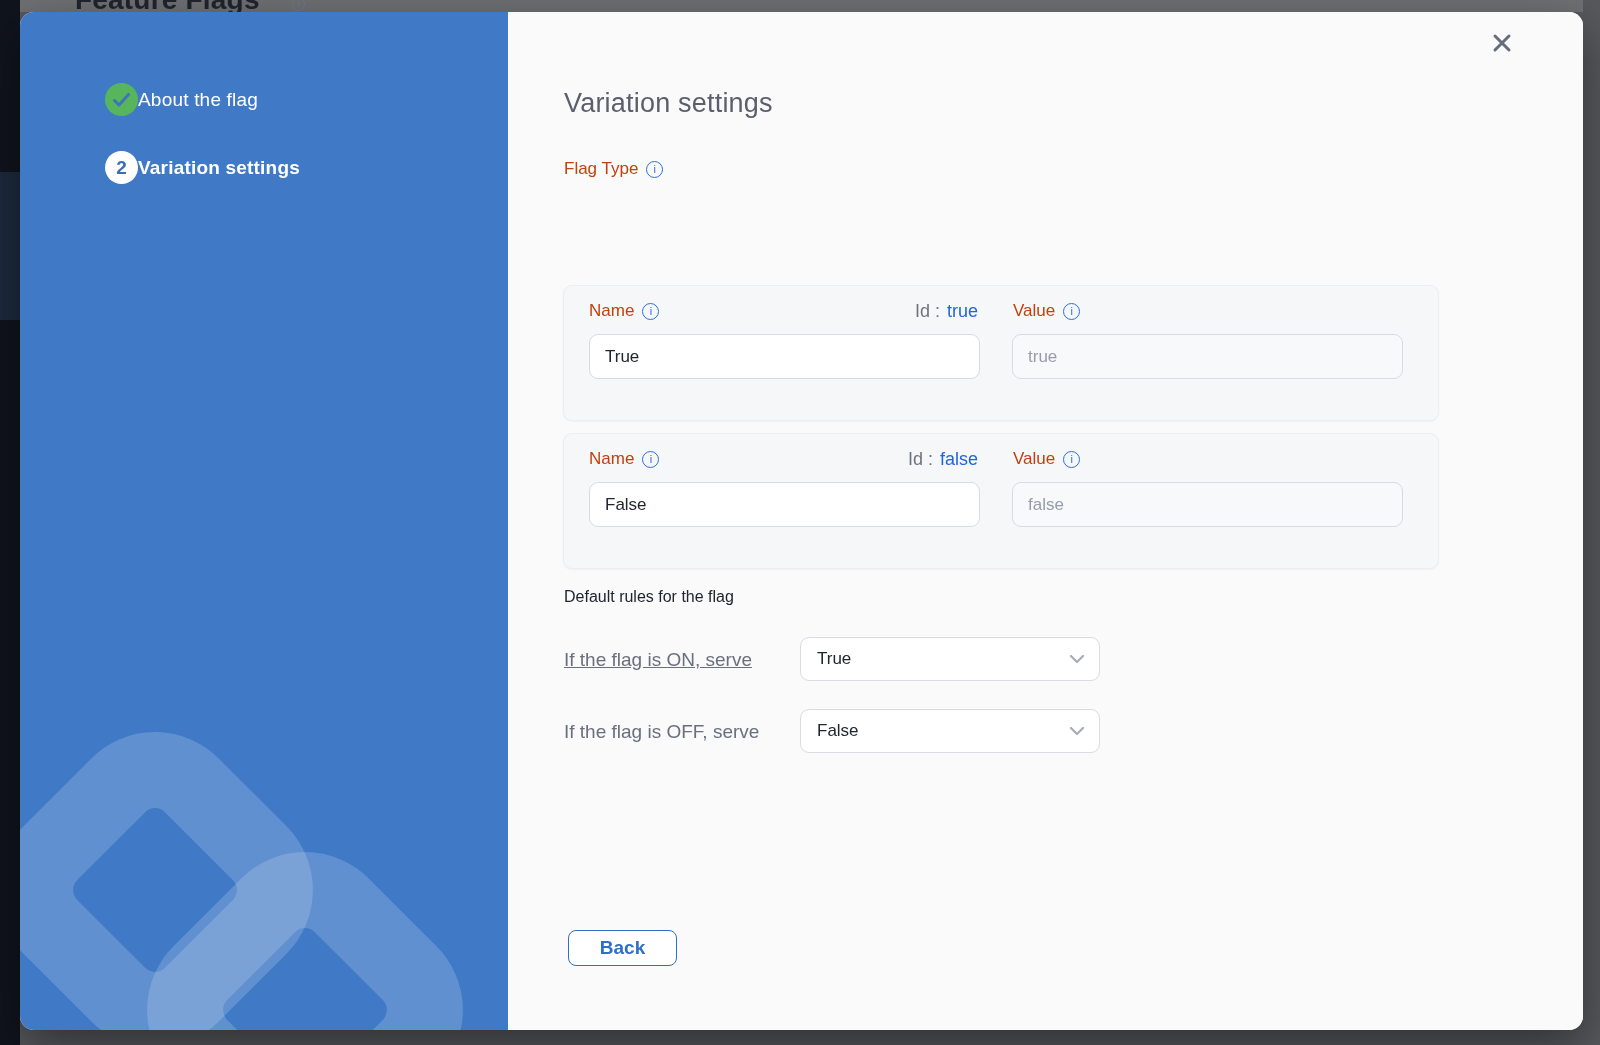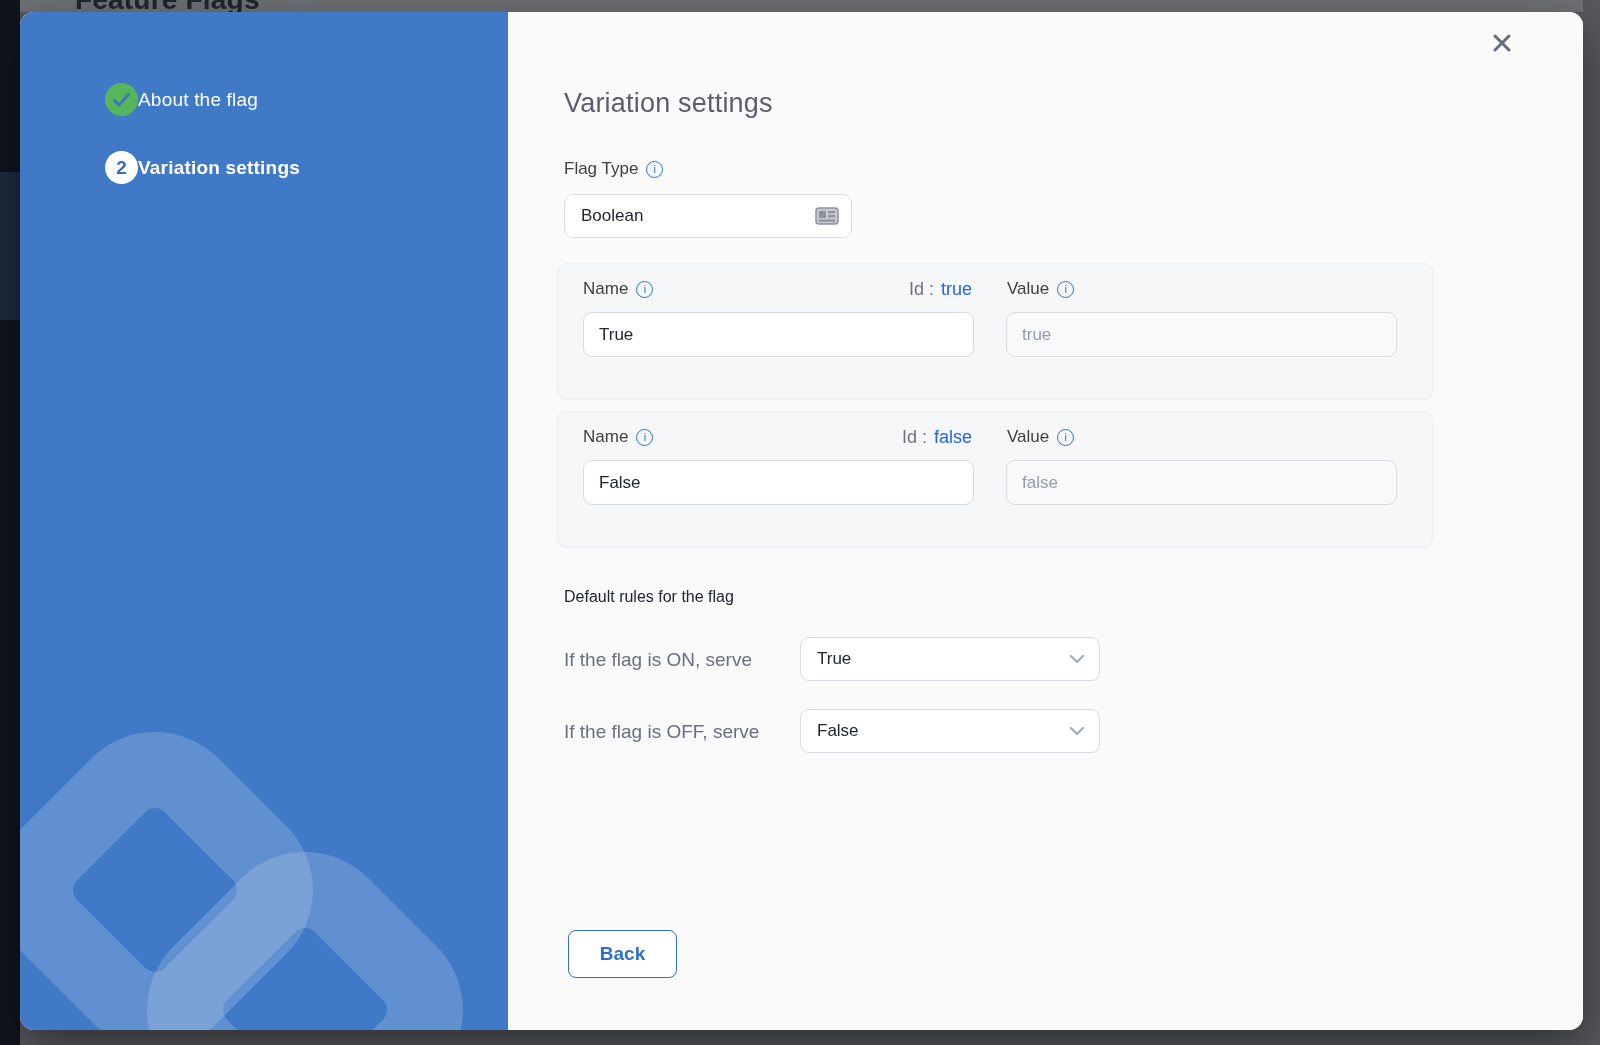--- a/index.html
+++ b/index.html
@@ -66,39 +66,40 @@
     position:absolute; left:976px; top:13px; width:36px; height:36px;
     background:none; border:none; cursor:pointer;
     display:flex; align-items:center; justify-content:center;
   }
   .panel-heading {
     position:absolute; left:56px; top:76px;
     font-size:27px; font-weight:400; color:#5B5F6D; letter-spacing:.2px;
   }
   .label-row { position:absolute; display:flex; align-items:center; gap:8px; }
   .flagtype-row { left:56px; top:147px; }
-  .field-label { font-size:17px; font-weight:500; color:#404040; }
+  .field-label { font-size:17px; font-weight:500; color:#c2410c; }
   .info-badge {
     width:17px; height:17px; border:1.5px solid #2A6FE0; border-radius:50%;
     color:#2A6FE0; font-size:11px; line-height:14px; text-align:center;
     font-style:normal; flex:none; display:inline-block;
   }
   .flagtype-select {
     position:absolute; left:56px; top:182px; width:288px; height:44px;
     background:#FFFFFF; border:1px solid #D9DCE3; border-radius:9px;
     display:flex; align-items:center; padding:0 12px 0 16px; cursor:pointer;
     color:#22262F; font-size:17px;
   }
   .flagtype-select .grow { flex:1; }
 
   
   .vcard {
-    position:absolute; left:49px; width:876px; height:136px;
+    position:absolute; left:55px; width:876px; height:136px;
     background:#F6F7F9; border:1px solid #ECEEF2; border-radius:9px;
     box-shadow:0 1px 2px rgba(30,35,50,.04);
+    margin-top:22px;
   }
   .vcard-1 { top:251px; }
   .vcard-2 { top:399px; }
   .vcard .name-label { position:absolute; left:25px; top:15px; }
   .vcard .value-label { position:absolute; left:449px; top:15px; }
   .vcard .id-group {
     position:absolute; right:460px; top:15px;
     font-size:18px; display:flex; gap:7px; align-items:flex-start;
   }
   .id-label { color:#6E7380; font-weight:500; }
@@ -111,35 +112,35 @@
   .vcard .name-input { left:25px; background:#FFFFFF; }
   .vcard .value-input { left:448px; background:#F8F9FB; color:#969CAB; }
   .vcard .value-input::placeholder { color:#969CAB; opacity:1; }
 
   
   .rules-heading {
     position:absolute; left:56px; top:576px;
     font-size:16px; font-weight:500; color:#20252F;
   }
   .rule-label { position:absolute; left:56px; font-size:19px; color:#6A6F7E; }
-  .rule-label-on  { top:637px; }
+  .rule-label-on  { top:637px;text-decoration:underline; }
   .rule-label-off { top:709px; }
   .rule-select {
     position:absolute; left:292px; width:300px; height:44px;
     background:#FFFFFF; border:1px solid #D9DCE3; border-radius:9px;
     display:flex; align-items:center; padding:0 14px 0 16px; cursor:pointer;
     color:#22262F; font-size:17px;
   }
   .rule-select .grow { flex:1; }
   .select-on  { top:625px; }
   .select-off { top:697px; }
 
   
   .btn {
-    position:absolute; top:918px; height:48px; border-radius:8px;
+    position:absolute; top:918px; height:36px; border-radius:8px;
     font-family:inherit; font-size:19px; font-weight:700; cursor:pointer;
     display:flex; align-items:center; justify-content:center;
   }
   .btn-back {
     left:60px; width:109px; background:#FFFFFF;
     border:1.5px solid #2E6FC8; color:#2E6FC8;
   }
   .btn-save {
     left:182px; width:222px; background:#2E73CC;
     border:none; color:#FFFFFF; letter-spacing:.2px;
@@ -190,30 +191,20 @@
         <path d="M4 4 L18 18 M18 4 L4 18" stroke="#666C7C" stroke-width="3" stroke-linecap="round"></path>
       </svg>
     </button>
 
     <h1 class="panel-heading">Variation settings</h1>
 
     <div class="label-row flagtype-row">
       <span class="field-label">Flag Type</span>
       <span class="info-badge">i</span>
     </div>
-    <div class="flagtype-select">
-      <span class="grow">Boolean</span>
-      <svg width="24" height="20" viewBox="0 0 24 20">
-        <rect x="1" y="2" width="22" height="16" rx="3" fill="#C6C9D1" stroke="#8E939E" stroke-width="1.5"></rect>
-        <rect x="4" y="5" width="7" height="7" fill="#8E939E"></rect>
-        <rect x="13" y="5" width="7" height="2.2" fill="#8E939E"></rect>
-        <rect x="13" y="9" width="7" height="2.2" fill="#8E939E"></rect>
-        <rect x="4" y="13.5" width="16" height="2.2" fill="#8E939E"></rect>
-      </svg>
-    </div>
 
     <div class="vcard vcard-1">
       <div class="label-row name-label">
         <span class="field-label">Name</span>
         <span class="info-badge">i</span>
       </div>
       <div class="id-group">
         <span class="id-label">Id :</span>
         <span class="id-value">true</span>
       </div>

